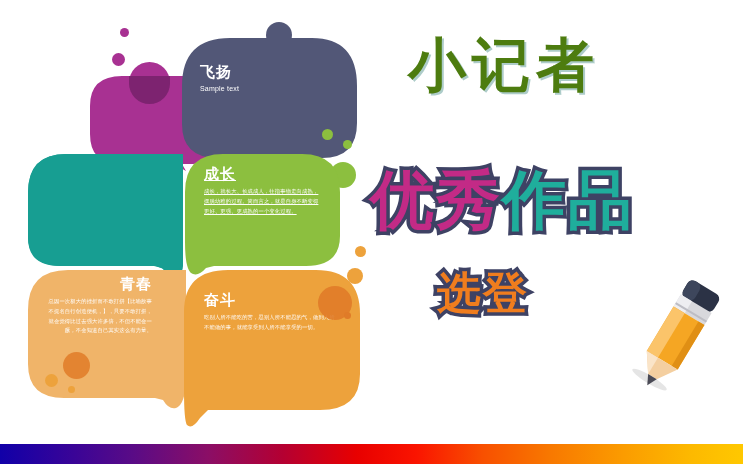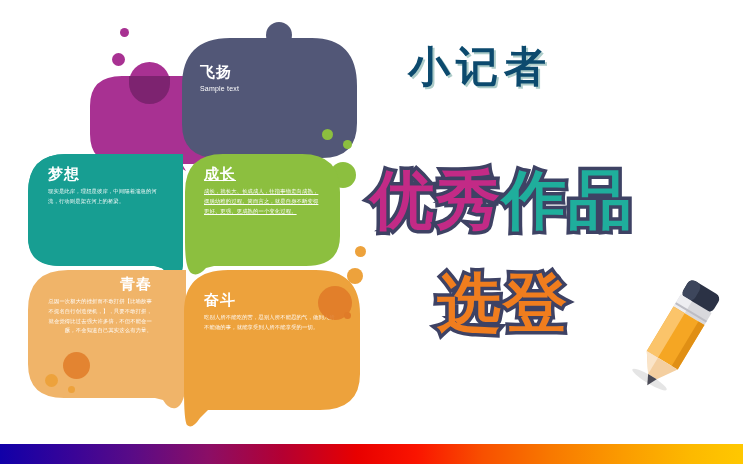--- a/index.html
+++ b/index.html
@@ -49,33 +49,33 @@
   }
 
   
   .headline{
     position:absolute;
     font-weight:bold;
     white-space:nowrap;
     line-height:1;
   }
   #title-xiaojizhe{
-    left:408px;top:46px;
-    font-size:42px;
+    left:408px;top:36px;
+    font-size:58px;
     letter-spacing:6px;
-    color:#0c4a6e;
+    color:#4d7c0f;
     text-shadow:2px 2px 0 rgba(20,110,100,.35);
   }
   .outlined{
     
     -webkit-text-stroke:7px #3e4264;
     paint-order:stroke fill;
   }
   #row-youxiu{left:370px;top:168px;font-size:64px;letter-spacing:2px;text-decoration:underline;}
-  #row-xuandeng{left:437px;top:271px;font-size:64px;letter-spacing:2px;}
+  #row-xuandeng{left:437px;top:271px;font-size:44px;letter-spacing:2px;}
   .ch{display:inline-block;}
 
   
   #bottom-bar{
     position:absolute;left:0;bottom:0;width:743px;height:20px;
     background:linear-gradient(90deg,
       #1100a8 0%,
       #3a0497 10%,
       #5a0b86 18%,
       #8b0e66 28%,
@@ -121,24 +121,20 @@
     </div>
 
     <span class="dot" style="left:322px;top:115px;width:11px;height:11px;background:#8cbf3f;"></span>
     <span class="dot" style="left:343px;top:126px;width:9px;height:9px;background:#8cbf3f;"></span>
     <span class="dot" style="left:330px;top:148px;width:26px;height:26px;background:#8cbf3f;"></span>
 
     <svg class="abs" style="left:28px;top:140px;" width="155" height="122" viewBox="0 0 155 122">
       <path d="M38 0 H150 Q155 0 155 26 V86 Q155 112 128 112 H44 L176 0 Z M38 0 Q0 0 0 40 V84 Q0 112 32 112 H128 L155 86 V112 Q155 122 143 118 L128 112 Z" fill="#179e92"></path>
       <path d="M38 0 H155 V88 Q155 118 146 120 Q140 122 134 114 L126 112 H34 Q0 112 0 82 V38 Q0 0 38 0 Z" fill="#179e92"></path>
     </svg>
-    <div class="bubble" style="left:48px;top:152px;width:118px;">
-      <p class="b-title">梦想</p>
-      <p class="b-body">现实是此岸，理想是彼岸，中间隔着湍急的河流，行动则是架在河上的桥梁。</p>
-    </div>
 
     <svg class="abs" style="left:185px;top:140px;" width="155" height="122" viewBox="0 0 155 122">
       <path d="M0 38 Q0 0 38 0 H117 Q155 0 155 38 V82 Q155 112 121 112 H29 L21 114 Q14 122 8 120 Q0 118 0 88 Z" fill="#8cbf3f"></path>
     </svg>
     <div class="bubble" style="left:204px;top:152px;width:118px;text-decoration:underline;">
       <p class="b-title">成长</p>
       <p class="b-body">成长，就长大、长成成人，往指事物走向成熟，摆脱幼稚的过程。简而言之，就是自身不断变得更好、更强、更成熟的一个变化过程。</p>
     </div>
 
     <svg class="abs" style="left:28px;top:256px;" width="158" height="140" viewBox="0 0 158 140">

